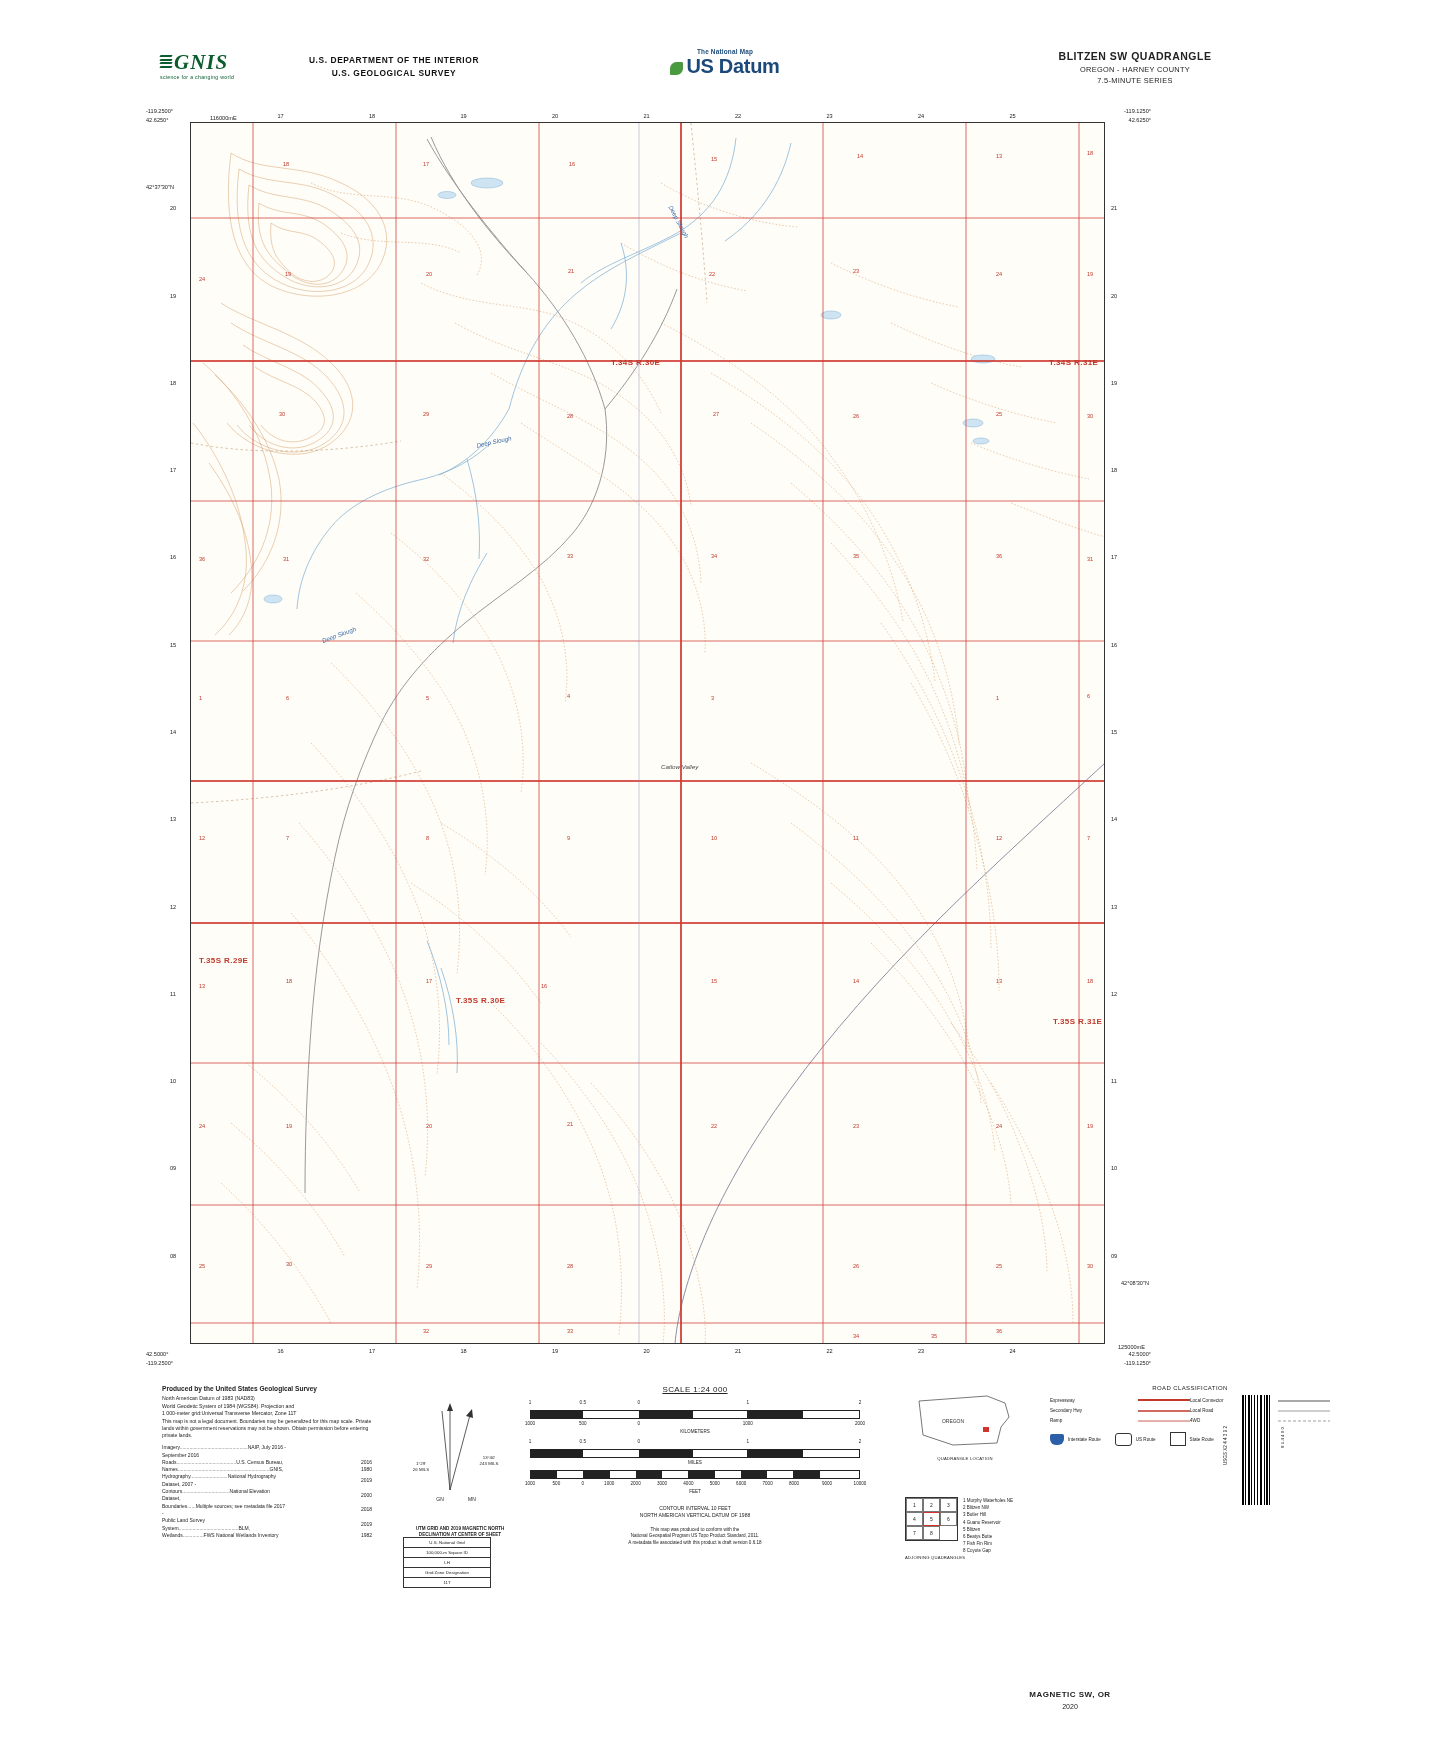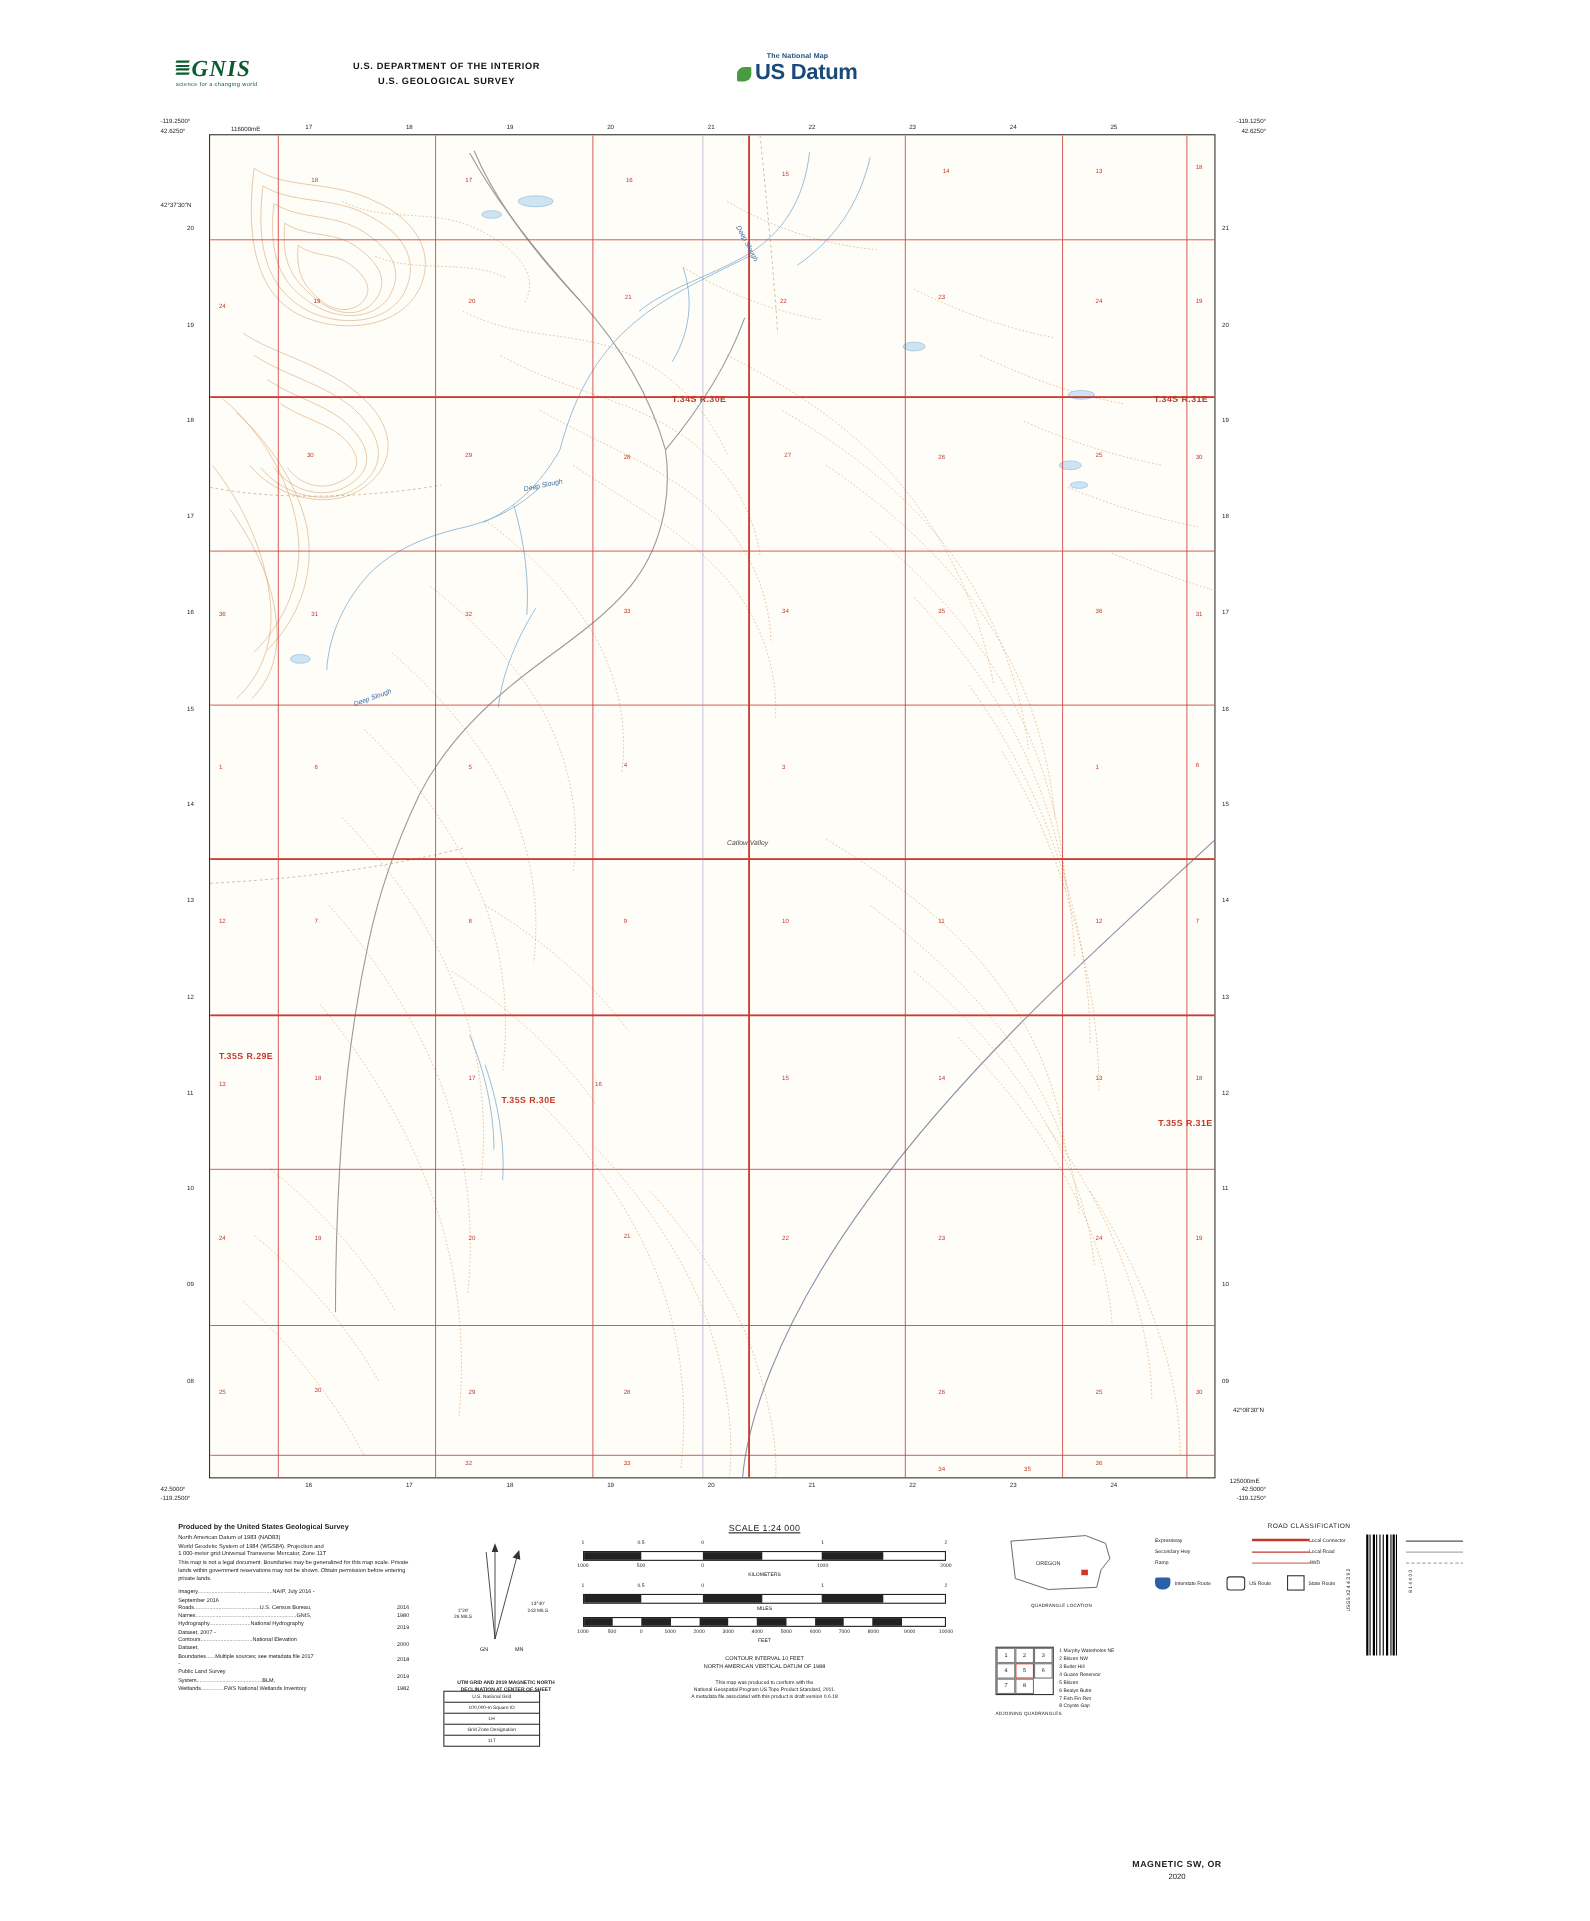--- a/index.html
+++ b/index.html
@@ -6,21 +6,21 @@
   body{width:1445px;height:1746px;font-family:"Liberation Sans",sans-serif;color:#222;position:relative;overflow:hidden;}
   .sheet{position:absolute;left:0;top:0;width:1445px;height:1746px;}
 
   
   .header{position:absolute;left:150px;top:48px;width:1145px;height:48px;}
   .usgs-logo{position:absolute;left:10px;top:4px;width:95px;height:34px;}
   .usgs-logo .wordmark{font-family:"Liberation Serif",serif;font-weight:bold;font-style:italic;font-size:21px;letter-spacing:1px;color:#0b5c2e;line-height:21px;}
   .usgs-logo .tagline{font-size:5.2px;color:#0b5c2e;letter-spacing:.3px;margin-top:1px;}
   .usgs-logo .bars{position:absolute;left:0;top:3px;width:12px;height:15px;}
   .usgs-logo .bars i{display:block;height:2px;background:#0b5c2e;margin-bottom:1.6px;transform:skewX(-28deg);}
-  .dept{position:absolute;left:116px;top:6px;font-size:8.4px;letter-spacing:.6px;color:#111;text-align:center;width:280px;line-height:13px;font-weight:bold;}
+  .dept{position:absolute;left:104px;top:6px;font-size:8.4px;letter-spacing:.6px;color:#111;text-align:center;width:280px;line-height:13px;font-weight:bold;}
   .natmap{position:absolute;left:455px;top:0px;width:240px;text-align:center;}
   .natmap .tnm{font-size:6.4px;color:#1b4a7a;font-weight:bold;letter-spacing:.2px;}
   .natmap .ustopo{font-size:20px;font-weight:bold;color:#1b4a7a;letter-spacing:-.3px;line-height:22px;}
   .natmap .leaf{display:inline-block;width:13px;height:13px;border-radius:50% 10% 50% 10%;background:#4a9a3f;vertical-align:-2px;margin-right:3px;}
   .quadtitle{position:absolute;right:0px;top:2px;text-align:center;width:320px;}
   .quadtitle .q1{font-size:10.5px;font-weight:bold;letter-spacing:.5px;}
   .quadtitle .q2{font-size:7.4px;margin-top:3px;letter-spacing:.3px;}
   .quadtitle .q3{font-size:7.4px;margin-top:2px;letter-spacing:.3px;}
 
   
@@ -114,20 +114,25 @@
       <div class="wordmark" style="margin-left:14px">GNIS</div>
       <div class="tagline">science for a changing world</div>
     </div>
     <div class="dept">
       <div>U.S. DEPARTMENT OF THE INTERIOR</div>
       <div>U.S. GEOLOGICAL SURVEY</div>
     </div>
     <div class="natmap">
       <div class="tnm">The National Map</div>
       <div class="ustopo"><span class="leaf"></span><span>US Datum</span></div>
+    </div>
+    <div class="quadtitle">
+      <div class="q1">BLITZEN SW QUADRANGLE</div>
+      <div class="q2">OREGON - HARNEY COUNTY</div>
+      <div class="q3">7.5-MINUTE SERIES</div>
     </div>
   </div>
 
   <div class="mapwrap">
 
     <div class="coord" style="left:-44px;top:-14px">-119.2500°</div>
     <div class="coord" style="left:-44px;top:-5px">42.6250°</div>
     <div class="coord" style="left:20px;top:-7px">116000mE</div>
     <div class="coord" style="right:-46px;top:-14px">-119.1250°</div>
     <div class="coord" style="right:-46px;top:-5px">42.6250°</div>

